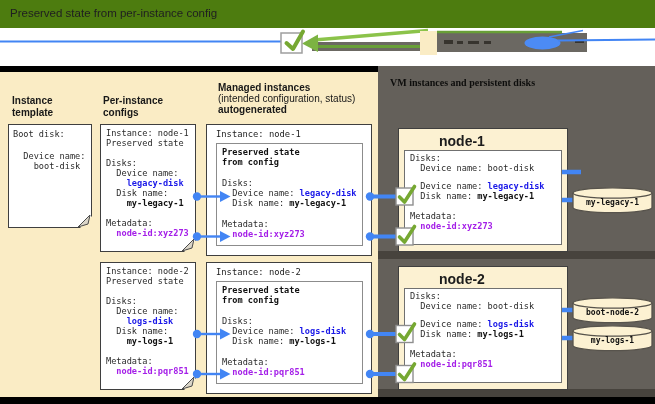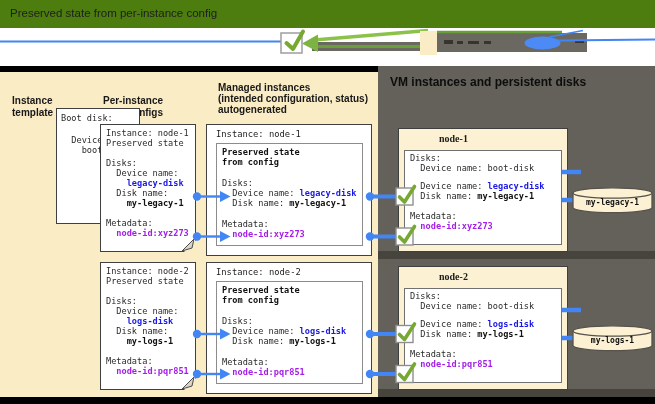--- a/index.html
+++ b/index.html
@@ -10,40 +10,40 @@
   .titlebar{left:0;top:0;width:655px;height:28px;background:#4d7c0f;}
   .title-text{left:10px;top:7px;font-size:11.5px;color:#202020;}
   .band{left:0;top:28px;width:655px;height:38px;background:#ffffff;}
   .strip-top{left:0;top:66px;width:378px;height:6px;background:#000;}
   .panel-cream{left:0;top:72px;width:378px;height:325px;background:#FAECC5;}
   .panel-gray{left:378px;top:66px;width:277px;height:331px;background:#64605A;}
   .shadow-band{background:#47433D;}
   .strip-bottom{left:0;top:397px;width:655px;height:7px;background:#000;}
   
   .colhead{font-size:10px;line-height:11.5px;color:#181818;font-weight:bold;}
-  .colhead .norm{font-weight:bold;}
-  .colhead-dark{font-size:12px;line-height:11.5px;color:#0d0d0c;font-weight:bold;}
+  .colhead .norm{font-weight:normal;}
+  .colhead-dark{font-size:10px;line-height:11.5px;color:#0d0d0c;font-weight:bold;font-family:Liberation Serif, serif;}
   
   .card{position:absolute;background:#fff;border:1.4px solid #3F3F3F;box-sizing:border-box;}
   .card-cream{position:absolute;background:#FCF1D2;border:1.4px solid #3F3F3F;box-sizing:border-box;}
   .innerbox{position:absolute;background:#fff;border:1px solid #8C8C8C;box-sizing:border-box;}
   .innerbox-vm{position:absolute;background:#fff;border:1px solid #707070;box-sizing:border-box;}
   
   .txt{position:absolute;}
   .ln{font-family:"DejaVu Sans Mono",monospace;font-size:8.6px;line-height:10px;
       white-space:pre;color:#2A2A2A;}
   .ln .b,.ln.b{font-weight:bold;color:#111;}
   .ln .blue{color:#1A18E8;font-weight:bold;}
   .ln .purple{color:#A41EE8;font-weight:bold;}
   .gap10{margin-top:10px;}
   .gap11{margin-top:11px;}
   .gap12{margin-top:12px;}
   .gap8{margin-top:8px;}
   .mi-title{position:absolute;font-family:"DejaVu Sans Mono",monospace;font-size:8.8px;color:#222;white-space:pre;}
-  .vm-title{position:absolute;font-family:Liberation Serif, serif;font-size:10px;font-weight:600;color:#1c1c1c;white-space:pre;padding-left:31px;}
+  .vm-title{position:absolute;font-family:Liberation Sans, sans-serif;font-size:14px;font-weight:600;color:#1c1c1c;white-space:pre;padding-left:31px;}
   
   .fold{position:absolute;right:-1.5px;bottom:-1.5px;width:18px;height:18px;}
   
   .cyl{position:absolute;width:81px;height:27px;z-index:60;}
   .cyl-label{position:absolute;left:0;top:11px;width:81px;text-align:center;
      font-family:"DejaVu Sans Mono",monospace;font-size:8px;font-weight:bold;color:#111;}
   #overlay{position:absolute;left:0;top:0;z-index:50;pointer-events:none;}
   .z10{z-index:10;}
 </style>
 </head>
@@ -61,34 +61,34 @@
   <div class="abs panel-cream"></div>
   <div class="abs panel-gray"></div>
   <div class="abs shadow-band" style="left:378px;top:251px;width:277px;height:8px;"></div>
   <div class="abs shadow-band" style="left:378px;top:389px;width:277px;height:8px;"></div>
   <div class="abs strip-bottom"></div>
 
   <div class="abs colhead z10" style="left:12px;top:95px;">
     <div>Instance</div>
     <div>template</div>
   </div>
-  <div class="abs colhead z10" style="left:103px;top:95px;text-align:right;">
+  <div class="abs colhead z10" style="left:103px;top:95px;">
     <div>Per-instance</div>
     <div>configs</div>
   </div>
   <div class="abs colhead z10" style="left:218px;top:82px;line-height:11px;">
     <div>Managed instances</div>
     <div class="norm">(intended configuration, status)</div>
     <div>autogenerated</div>
   </div>
   <div class="abs colhead-dark z10" style="left:390px;top:77px;">
     <div>VM instances and persistent disks</div>
   </div>
 
-  <div class="card z10" style="left:8px;top:108px;width:84px;height:116px;margin-left:48px;">
+  <div class="card z10" style="left:8px;top:124px;width:84px;height:104px;">
     <div class="txt" style="left:4px;top:4px;">
       <div class="ln">Boot disk:</div>
       <div class="ln gap12">  Device name:</div>
       <div class="ln">    boot-disk</div>
     </div>
     <svg class="fold" viewBox="0 0 18 18">
       <polygon points="4,18 18,4 18,18" fill="#FAECC5"></polygon>
       <path d="M3,16 L15,4 L13,13 Z" fill="#DAD5C8" stroke="#4a4a4a" stroke-width="1" stroke-linejoin="round"></path>
     </svg>
   </div>
@@ -178,20 +178,27 @@
     <div class="ln gap10">Metadata:</div>
     <div class="ln"><span>  </span><span class="purple">node-id:pqr851</span></div>
   </div>
 
   <div class="cyl" style="left:572px;top:187px;">
     <svg width="81" height="27" viewBox="0 0 81 27">
       <path d="M1,6 L1,20.5 A39.5,5.2 0 0 0 80,20.5 L80,6" fill="#FCF1D2" stroke="#57534C" stroke-width="1.3"></path>
       <ellipse cx="40.5" cy="6" rx="39.5" ry="5.2" fill="#FCF1D2" stroke="#57534C" stroke-width="1.3"></ellipse>
     </svg>
     <div class="cyl-label">my-legacy-1</div>
+  </div>
+  <div class="cyl" style="left:572px;top:297px;">
+    <svg width="81" height="27" viewBox="0 0 81 27">
+      <path d="M1,6 L1,20.5 A39.5,5.2 0 0 0 80,20.5 L80,6" fill="#FCF1D2" stroke="#57534C" stroke-width="1.3"></path>
+      <ellipse cx="40.5" cy="6" rx="39.5" ry="5.2" fill="#FCF1D2" stroke="#57534C" stroke-width="1.3"></ellipse>
+    </svg>
+    <div class="cyl-label">boot-node-2</div>
   </div>
   <div class="cyl" style="left:572px;top:325px;">
     <svg width="81" height="27" viewBox="0 0 81 27">
       <path d="M1,6 L1,20.5 A39.5,5.2 0 0 0 80,20.5 L80,6" fill="#FCF1D2" stroke="#57534C" stroke-width="1.3"></path>
       <ellipse cx="40.5" cy="6" rx="39.5" ry="5.2" fill="#FCF1D2" stroke="#57534C" stroke-width="1.3"></ellipse>
     </svg>
     <div class="cyl-label">my-logs-1</div>
   </div>
 
   <svg id="overlay" width="655" height="404" viewBox="0 0 655 404">

